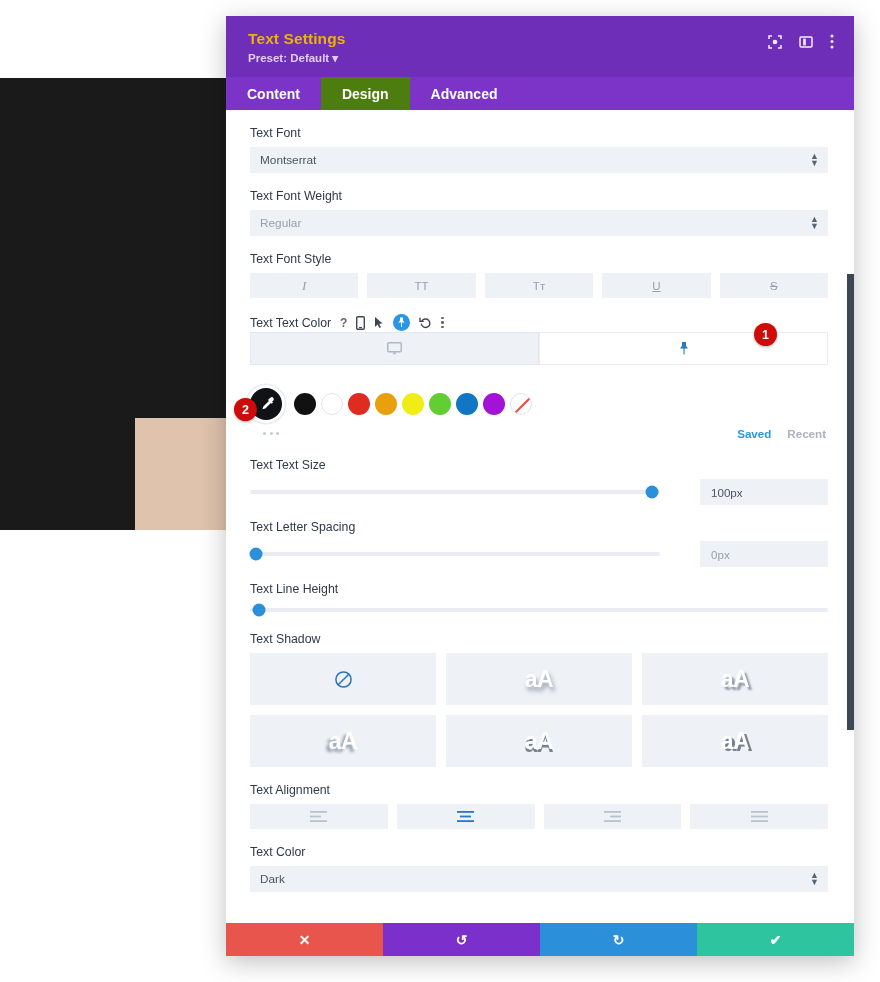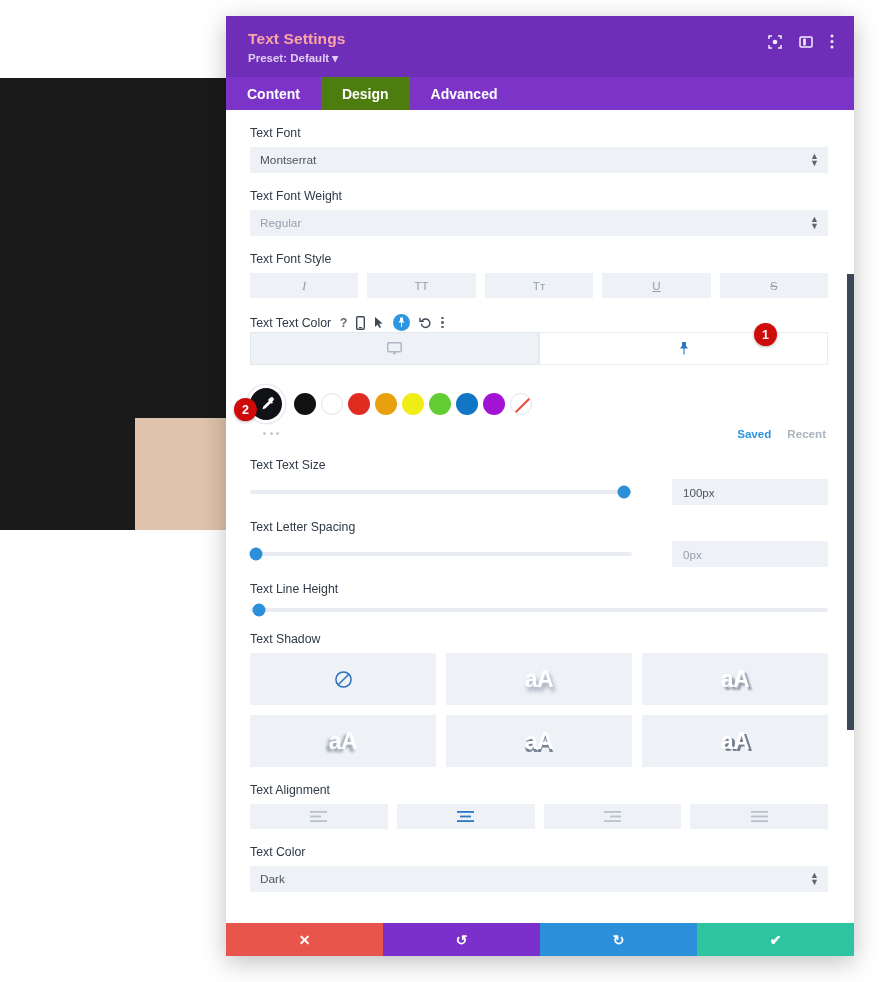--- a/index.html
+++ b/index.html
@@ -33,21 +33,21 @@
     position: absolute; left: 226px; top: 16px; width: 628px; height: 940px;
     background: #ffffff; display: flex; flex-direction: column;
     box-shadow: 0 6px 24px rgba(0,0,0,.25);
   }
 
   .modal-header {
     background: #6f2eb8; padding: 14px 20px 12px 22px; position: relative;
     display: flex; align-items: flex-start; justify-content: space-between;
   }
   .title-wrap { display: flex; flex-direction: column; gap: 3px; }
-  .modal-title { color: #fca5a5; font-size: 15.5px; font-weight: bold; letter-spacing: .1px; }
+  .modal-title { color: #eab308; font-size: 15.5px; font-weight: bold; letter-spacing: .1px; }
   .modal-preset { color: #e0cdf2; font-size: 11.5px; font-weight: bold; }
   .header-icons { display: flex; align-items: center; gap: 17px; padding-top: 4px; }
   .hicon { opacity: .92; cursor: pointer; display: block; }
 
   .tabs { background: #7b34c7; display: flex; height: 33px; }
   .tab {
     color: #ffffff; font-size: 14px; font-weight: bold;
     display: flex; align-items: center; padding: 0 21px; cursor: pointer;
   }
   .tab.active { background: #4d7c0f; text-align: right; }
@@ -139,21 +139,21 @@
   
   .slider-field { margin-bottom: 15px; }
   .slider-row { display: flex; align-items: center; gap: 40px; }
   .track-wrap { flex: 1; position: relative; height: 14px; display: flex; align-items: center; }
   .track { width: 100%; height: 4px; background: #e9edf3; border-radius: 2px; }
   .knob {
     position: absolute; width: 13px; height: 13px; border-radius: 50%;
     background: #2b8fd9; top: 50%; transform: translate(-50%, -50%); cursor: pointer;
   }
   .numbox {
-    width: 156px; height: 26px; background: #eef1f6; display: flex; align-items: center;
+    width: 128px; height: 26px; background: #eef1f6; display: flex; align-items: center;
     padding: 0 11px; font-size: 11.6px; color: #4a5562; cursor: text;
   }
   .numbox.placeholder { color: #97a1ad; }
 
   
   .shadow-grid { display: grid; grid-template-columns: repeat(3, 1fr); gap: 10px; }
   .shcell {
     height: 52px; background: #eef1f6; display: flex; align-items: center;
     justify-content: center; cursor: pointer;
   }

